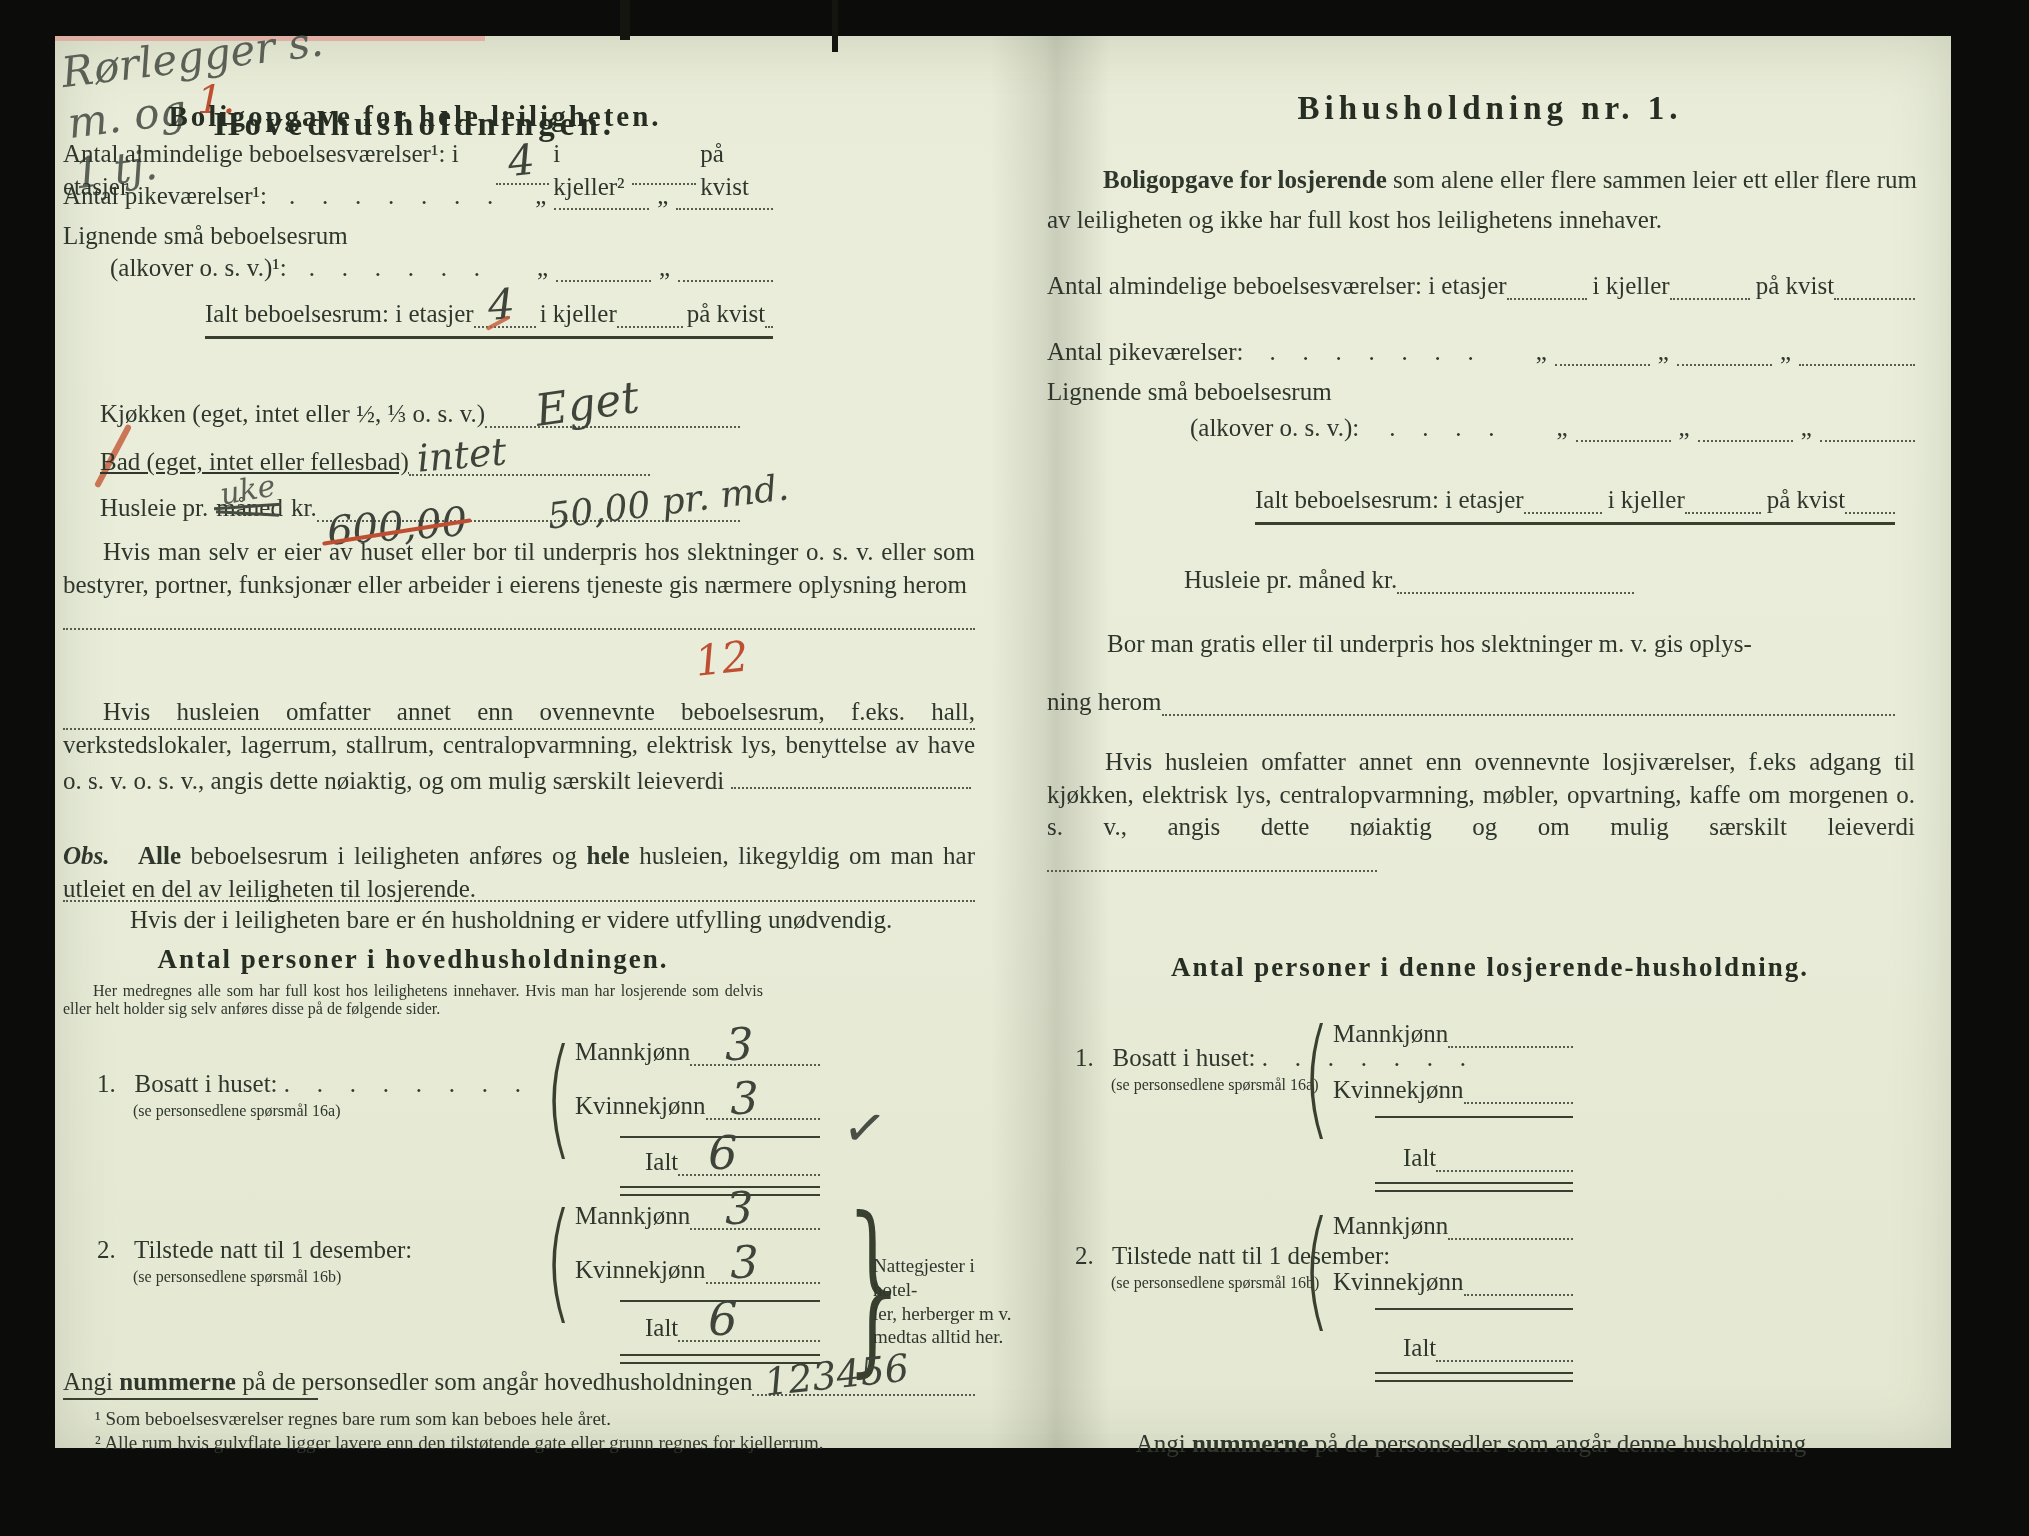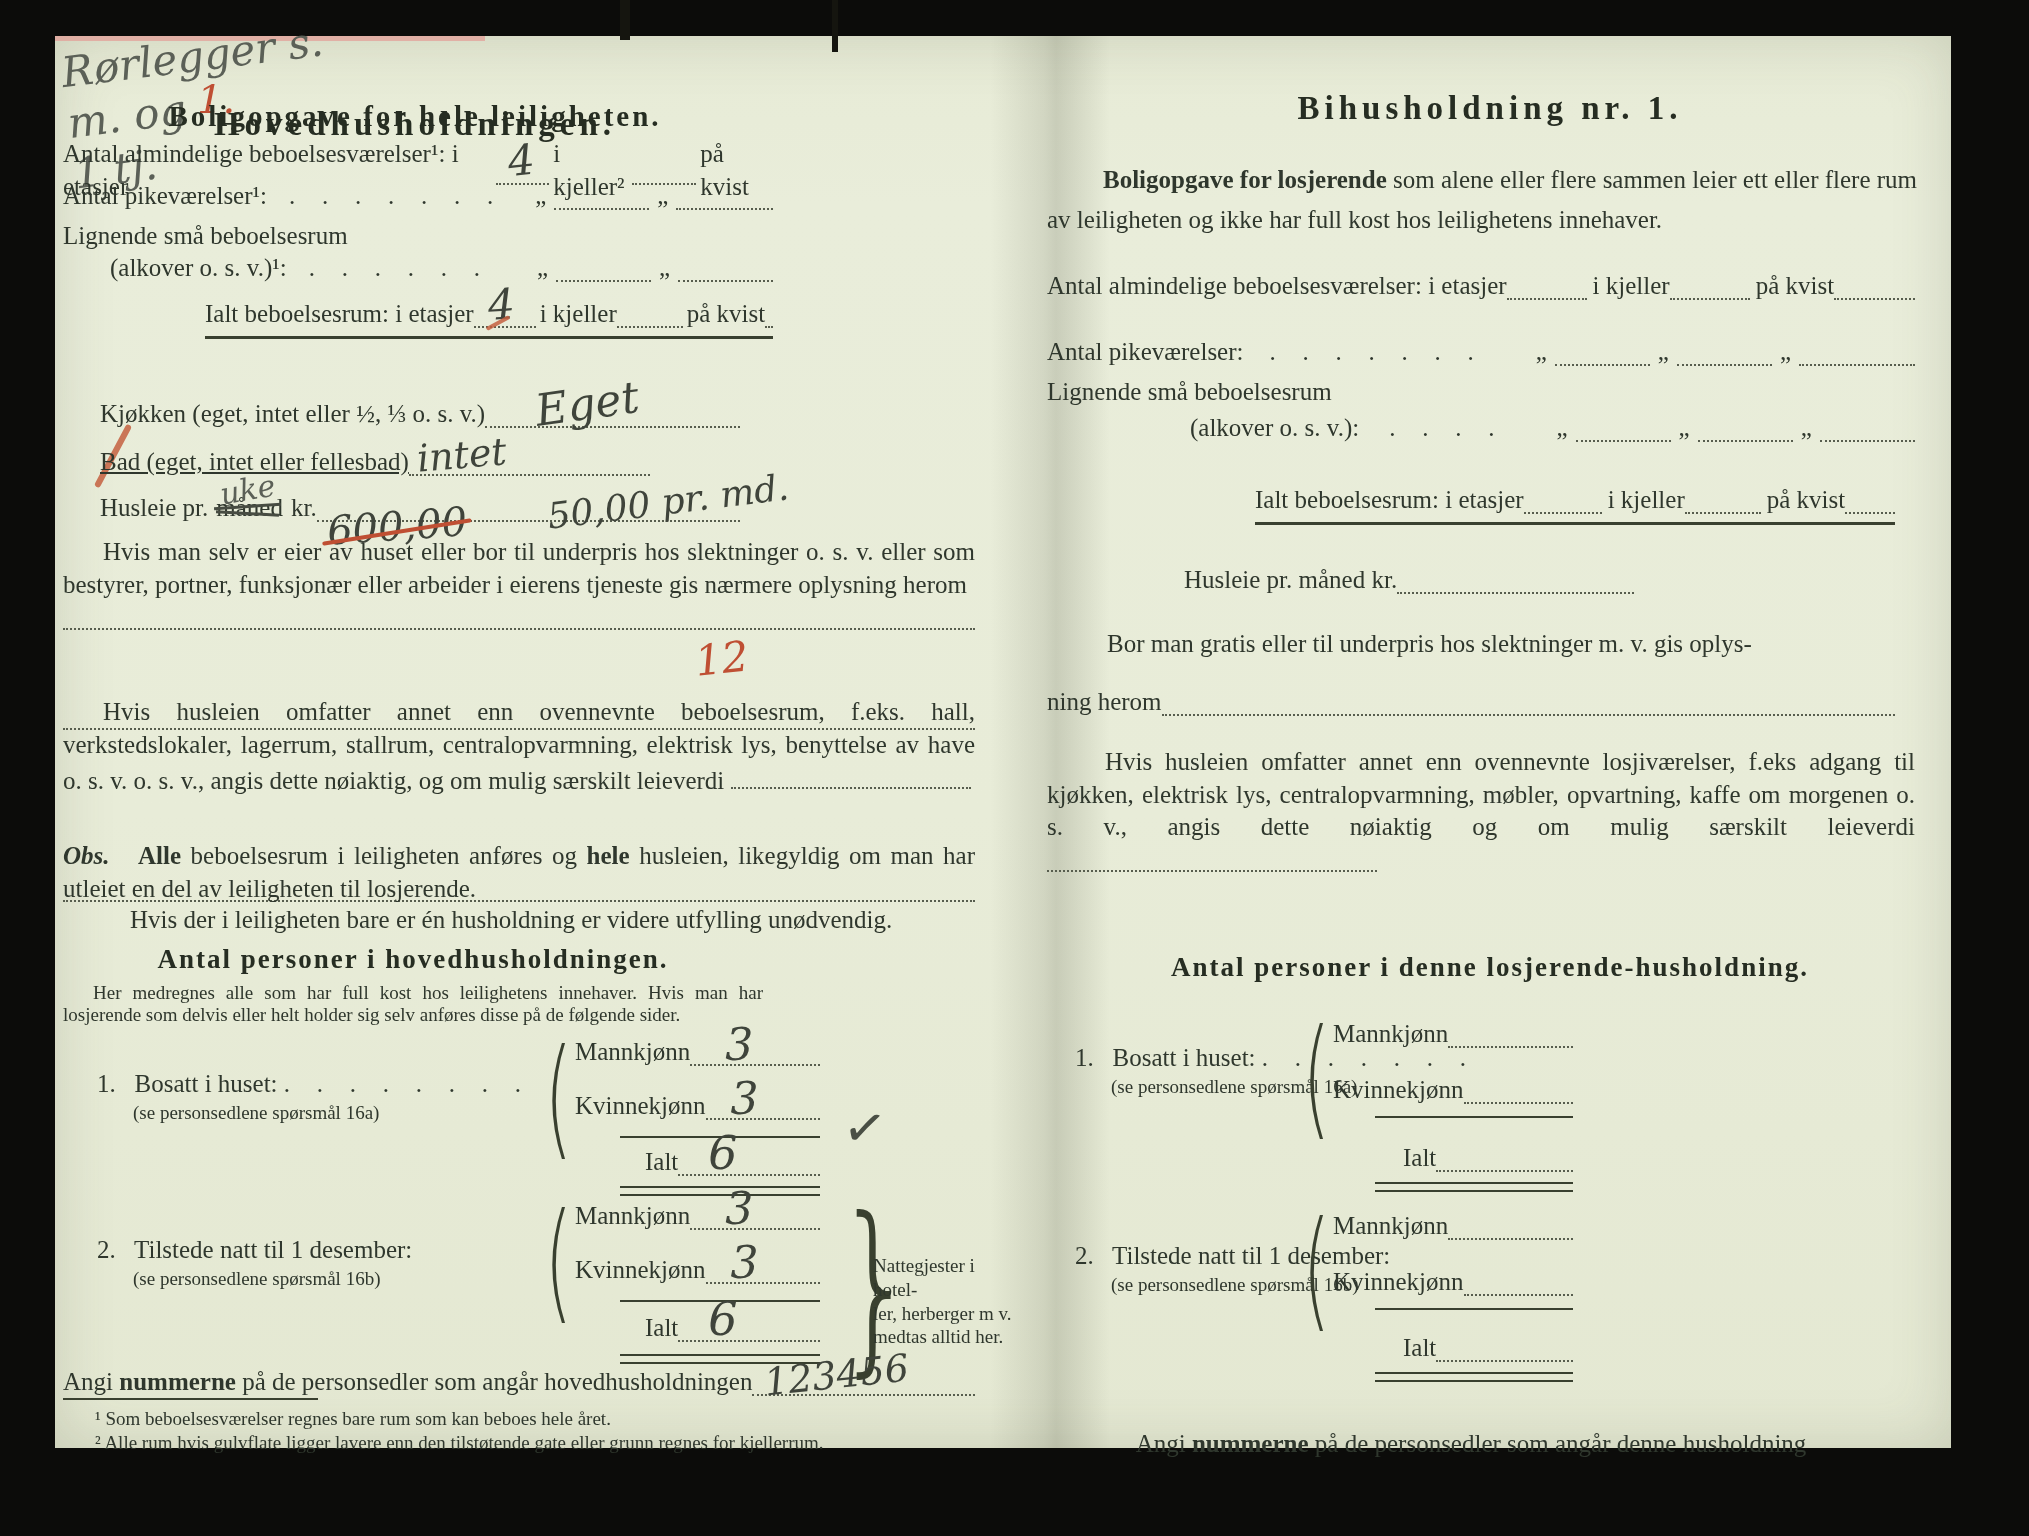--- a/index.html
+++ b/index.html
@@ -17,21 +17,21 @@
   }
   .pink-edge{position:absolute;left:0;top:0;width:430px;height:5px;background:#e2a49b;opacity:.8;}
   .gutter{position:absolute;left:935px;top:0;width:120px;height:100%;
     background:linear-gradient(90deg,rgba(0,0,0,0) 0%,rgba(75,80,60,.14) 45%,rgba(75,80,60,.20) 55%,rgba(0,0,0,0) 100%);}
   .artifact{position:absolute;background:#15150f;}
   .page{position:absolute;top:0;height:1412px;}
   .page-left{left:0;width:945px;}
   .page-right{left:990px;width:906px;}
   .abs{position:absolute;}
   .print{font-size:25px;line-height:1.3;}
-  .small{font-size:19px;font-family:Liberation Serif, serif;}
+  .small{font-size:16px;font-family:Liberation Serif, serif;}
   .tiny{font-size:19px;}
   .b{font-weight:bold;}
   .i{font-style:italic;}
   .center{text-align:center;}
   .just{text-align:justify;}
   .h1{font-size:33px;font-weight:bold;letter-spacing:5px;color:#262d22;}
   .h2{font-size:29px;font-weight:bold;letter-spacing:3px;color:#262d22;}
   .h3{font-size:27px;font-weight:bold;letter-spacing:2px;color:#262d22;}
   .dots{white-space:pre;letter-spacing:2px;}
   .row{display:flex;align-items:center;}

